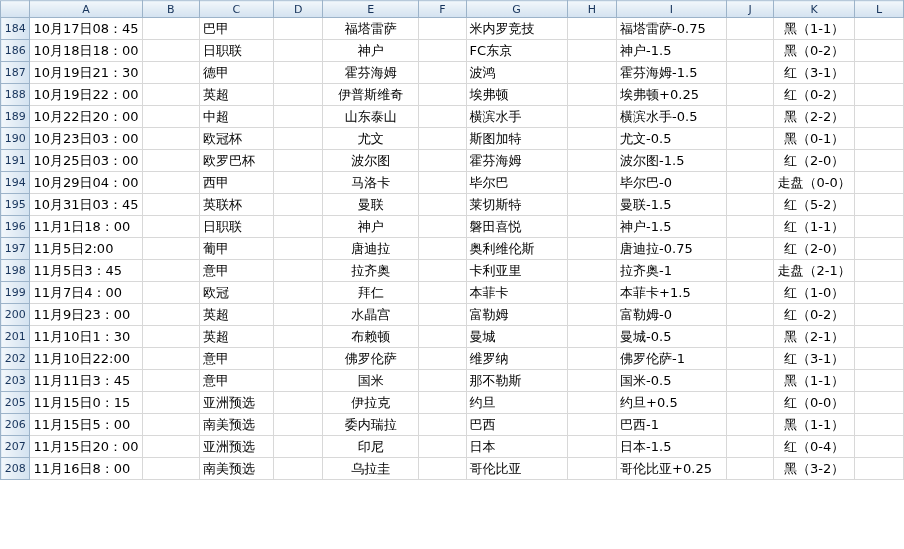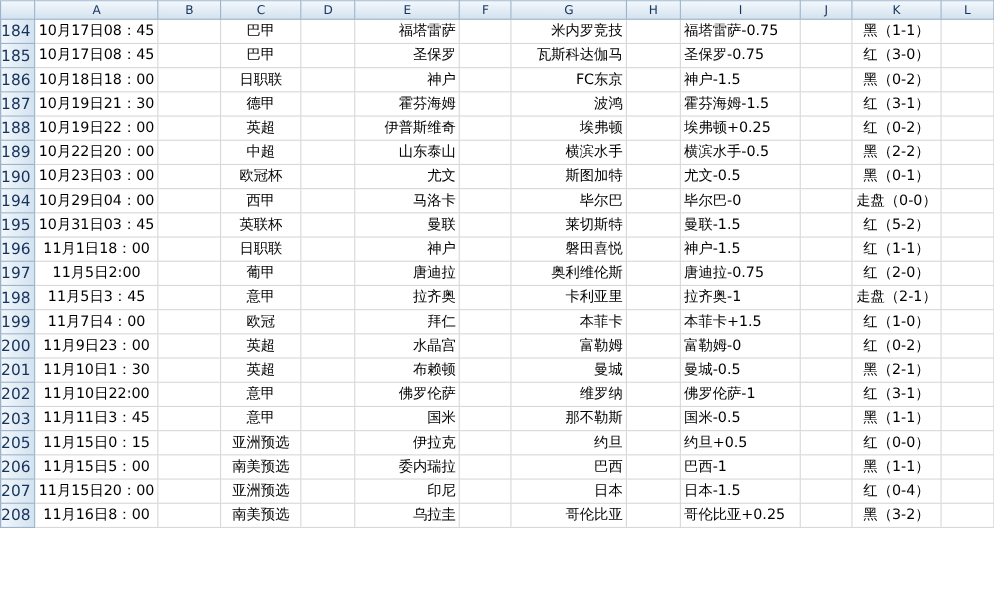--- a/index.html
+++ b/index.html
@@ -14,47 +14,47 @@
     font-size:11px;
     color:#16335b;
     text-align:center;
     font-weight:normal;
     padding:0;
   }
   .rowhead{
     width:32px;
     background:linear-gradient(to right,#f2f7fb 0%,#e2ecf5 50%,#d3e2f0 100%);
     border:1px solid #9cb3c9;
-    font-size:14px;
+    font-size:11px;
     color:#16335b;
-    text-align:left;
+    text-align:center;
     padding:0;
     height:21px;
   }
   td.cell{
     border:1px solid #d8d8d8;
     border-top:none;
     border-left:none;
     height:21px;
     padding:0 3px;
     font-size:13px;
     color:#000;
     white-space:nowrap;
     overflow:hidden;
     background:#fff;
     line-height:21px;
   }
   td.cell.first{border-left:1px solid #d8d8d8;}
-  .c-A{width:96px;text-align:center;}
+  .c-A{width:96px;text-align:left;}
   .c-B{width:74px;}
-  .c-C{width:74px;text-align:center;}
+  .c-C{width:74px;}
   .c-D{width:62px;}
-  .c-E{width:100px;text-align:right;}
+  .c-E{width:100px;text-align:center;}
   .c-F{width:60px;}
-  .c-G{width:108px;text-align:right;}
+  .c-G{width:108px;text-align:left;}
   .c-H{width:62px;}
   .c-I{width:108px;text-align:left;}
   .c-J{width:60px;}
   .c-K{width:74px;text-align:center;}
   .c-L{width:62px;}
   .red{color:#e60000;}
   .black{color:#000;margin-left:24px;}
 </style>
 </head>
 <body>
@@ -88,35 +88,20 @@
           <td class="cell c-E">福塔雷萨</td>
           <td class="cell c-F"></td>
           <td class="cell c-G">米内罗竞技</td>
           <td class="cell c-H"></td>
           <td class="cell c-I">福塔雷萨-0.75</td>
           <td class="cell c-J"></td>
           <td class="cell c-K black">黑（1-1）</td>
           <td class="cell c-L"></td>
         </tr>
         <tr>
-          <td class="rowhead">185</td>
-          <td class="cell c-A first">10月17日08：45</td>
-          <td class="cell c-B"></td>
-          <td class="cell c-C">巴甲</td>
-          <td class="cell c-D"></td>
-          <td class="cell c-E">圣保罗</td>
-          <td class="cell c-F"></td>
-          <td class="cell c-G">瓦斯科达伽马</td>
-          <td class="cell c-H"></td>
-          <td class="cell c-I">圣保罗-0.75</td>
-          <td class="cell c-J"></td>
-          <td class="cell c-K red">红（3-0）</td>
-          <td class="cell c-L"></td>
-        </tr>
-        <tr>
           <td class="rowhead">186</td>
           <td class="cell c-A first">10月18日18：00</td>
           <td class="cell c-B"></td>
           <td class="cell c-C">日职联</td>
           <td class="cell c-D"></td>
           <td class="cell c-E">神户</td>
           <td class="cell c-F"></td>
           <td class="cell c-G">FC东京</td>
           <td class="cell c-H"></td>
           <td class="cell c-I">神户-1.5</td>
@@ -175,20 +160,35 @@
           <td class="cell c-B"></td>
           <td class="cell c-C">欧冠杯</td>
           <td class="cell c-D"></td>
           <td class="cell c-E">尤文</td>
           <td class="cell c-F"></td>
           <td class="cell c-G">斯图加特</td>
           <td class="cell c-H"></td>
           <td class="cell c-I">尤文-0.5</td>
           <td class="cell c-J"></td>
           <td class="cell c-K black">黑（0-1）</td>
+          <td class="cell c-L"></td>
+        </tr>
+        <tr>
+          <td class="rowhead">191</td>
+          <td class="cell c-A first">10月25日03：00</td>
+          <td class="cell c-B"></td>
+          <td class="cell c-C">欧罗巴杯</td>
+          <td class="cell c-D"></td>
+          <td class="cell c-E">波尔图</td>
+          <td class="cell c-F"></td>
+          <td class="cell c-G">霍芬海姆</td>
+          <td class="cell c-H"></td>
+          <td class="cell c-I">波尔图-1.5</td>
+          <td class="cell c-J"></td>
+          <td class="cell c-K red">红（2-0）</td>
           <td class="cell c-L"></td>
         </tr>
         <tr>
           <td class="rowhead">194</td>
           <td class="cell c-A first">10月29日04：00</td>
           <td class="cell c-B"></td>
           <td class="cell c-C">西甲</td>
           <td class="cell c-D"></td>
           <td class="cell c-E">马洛卡</td>
           <td class="cell c-F"></td>

